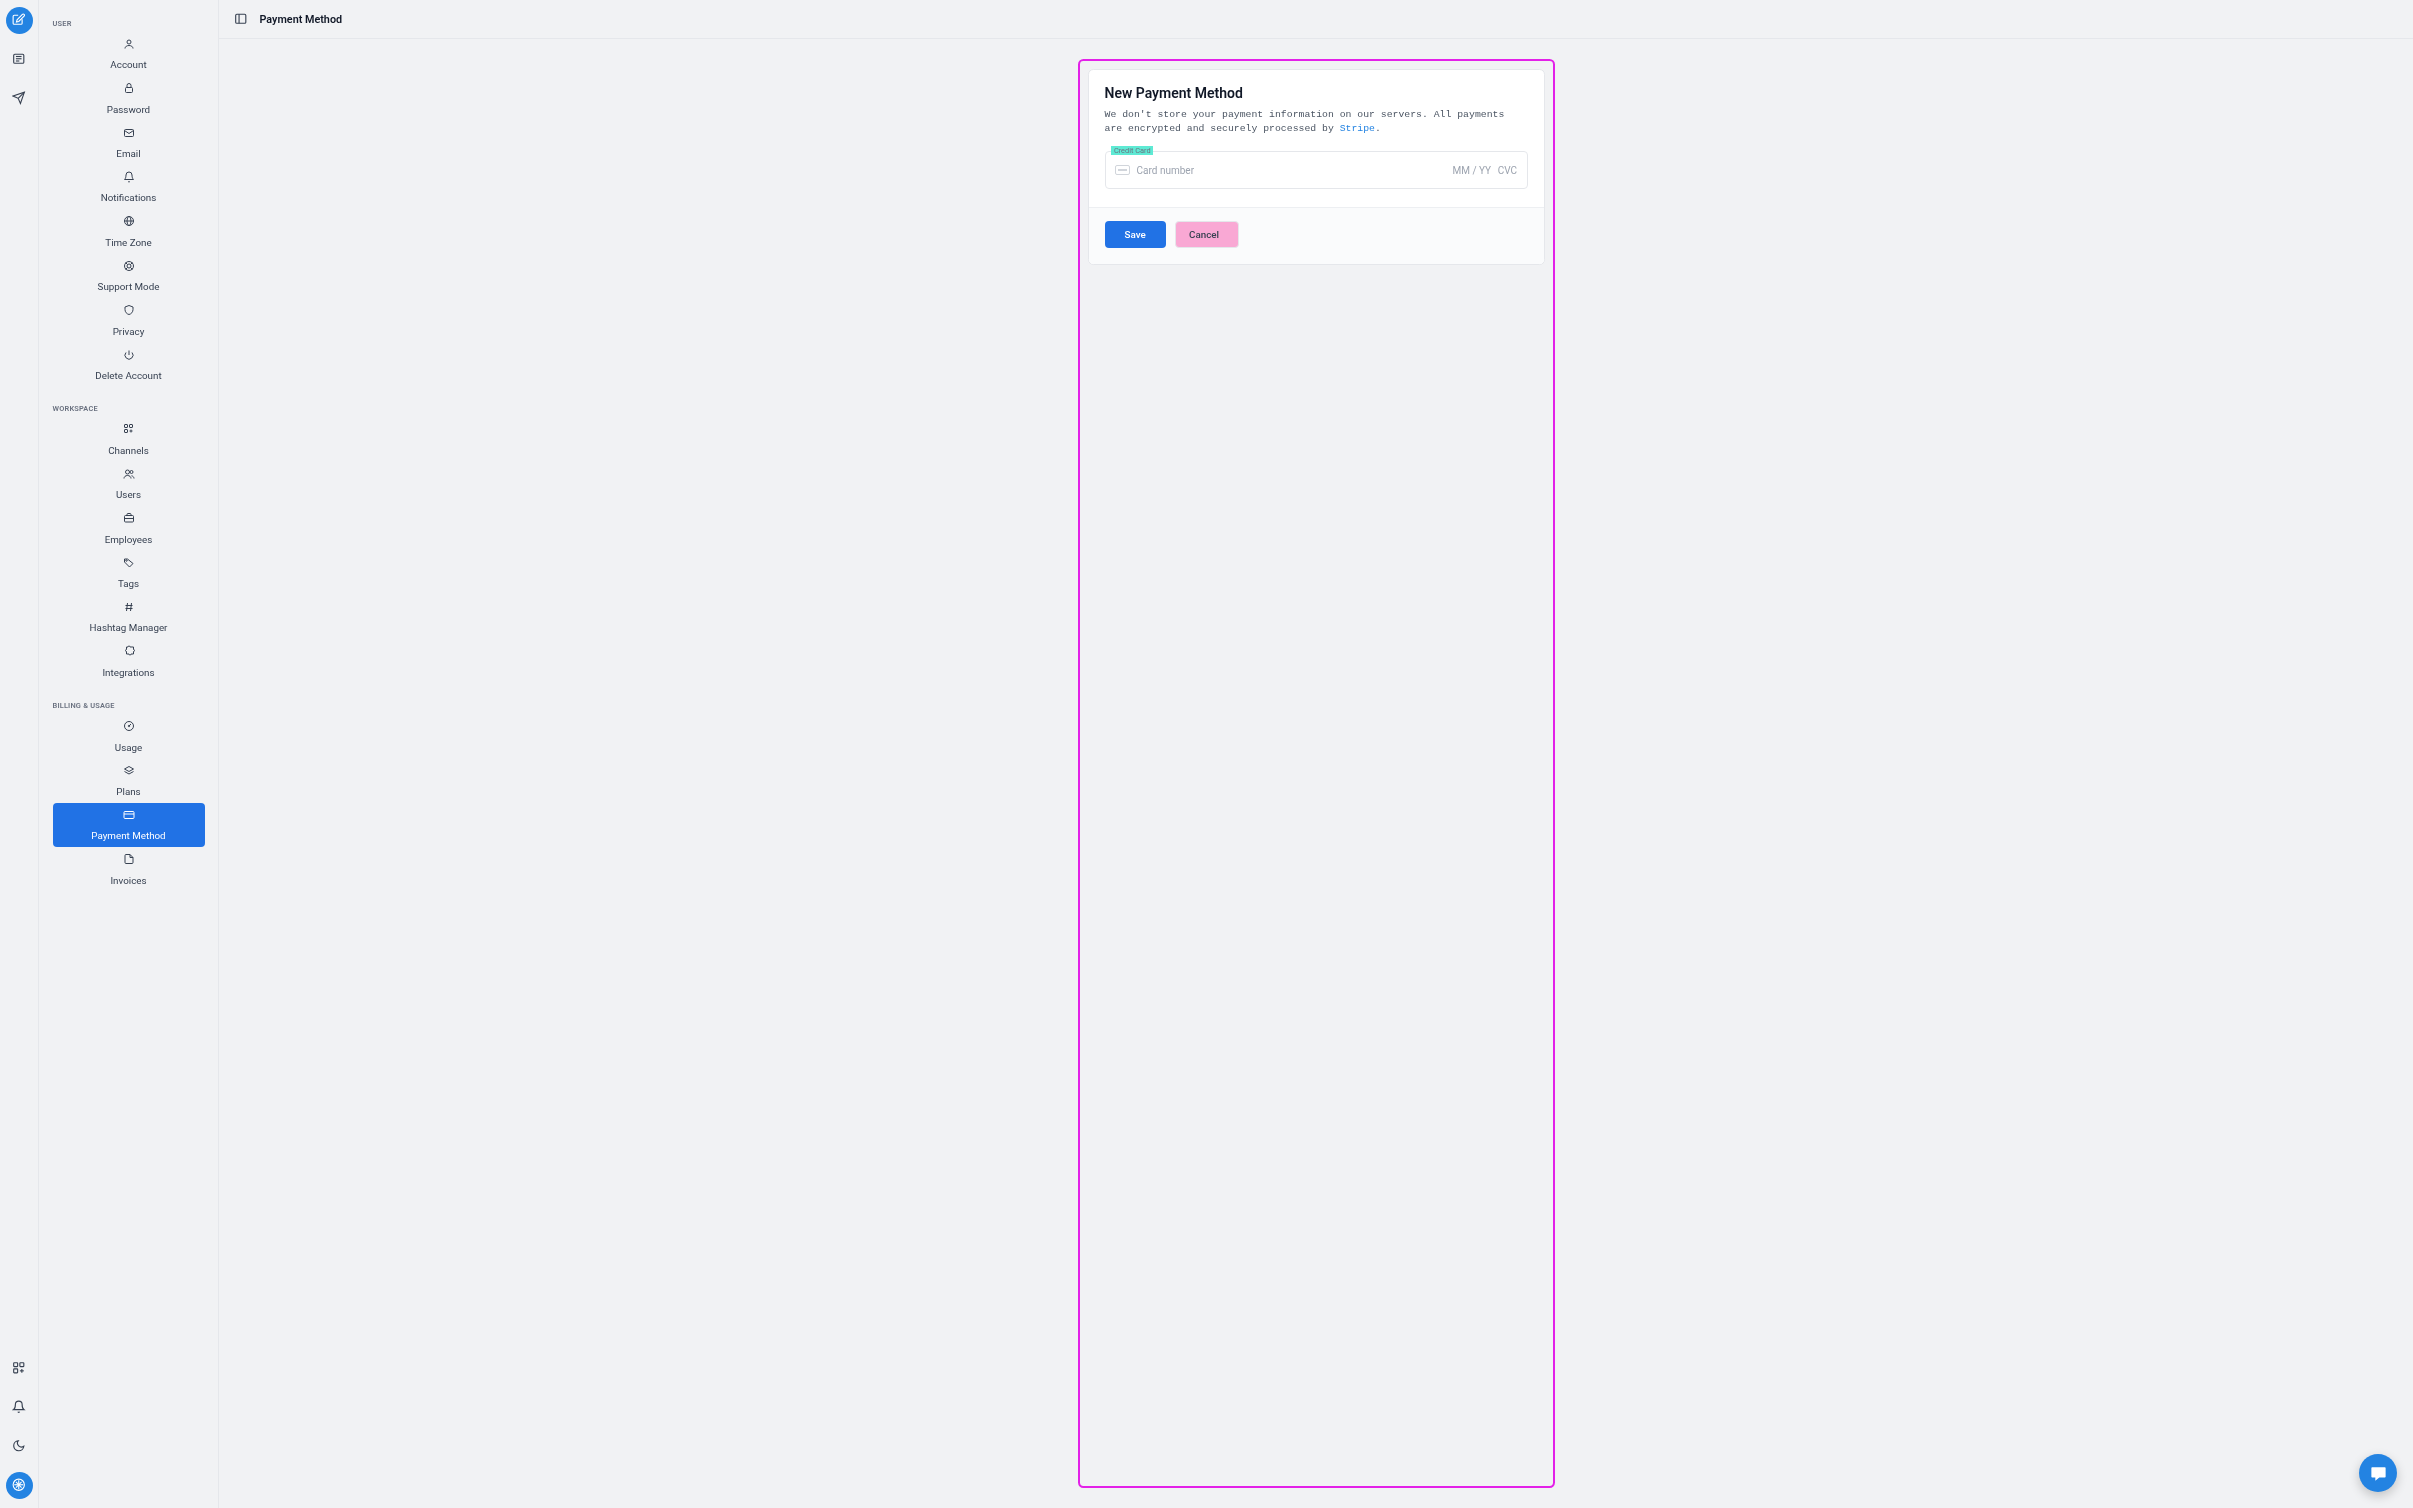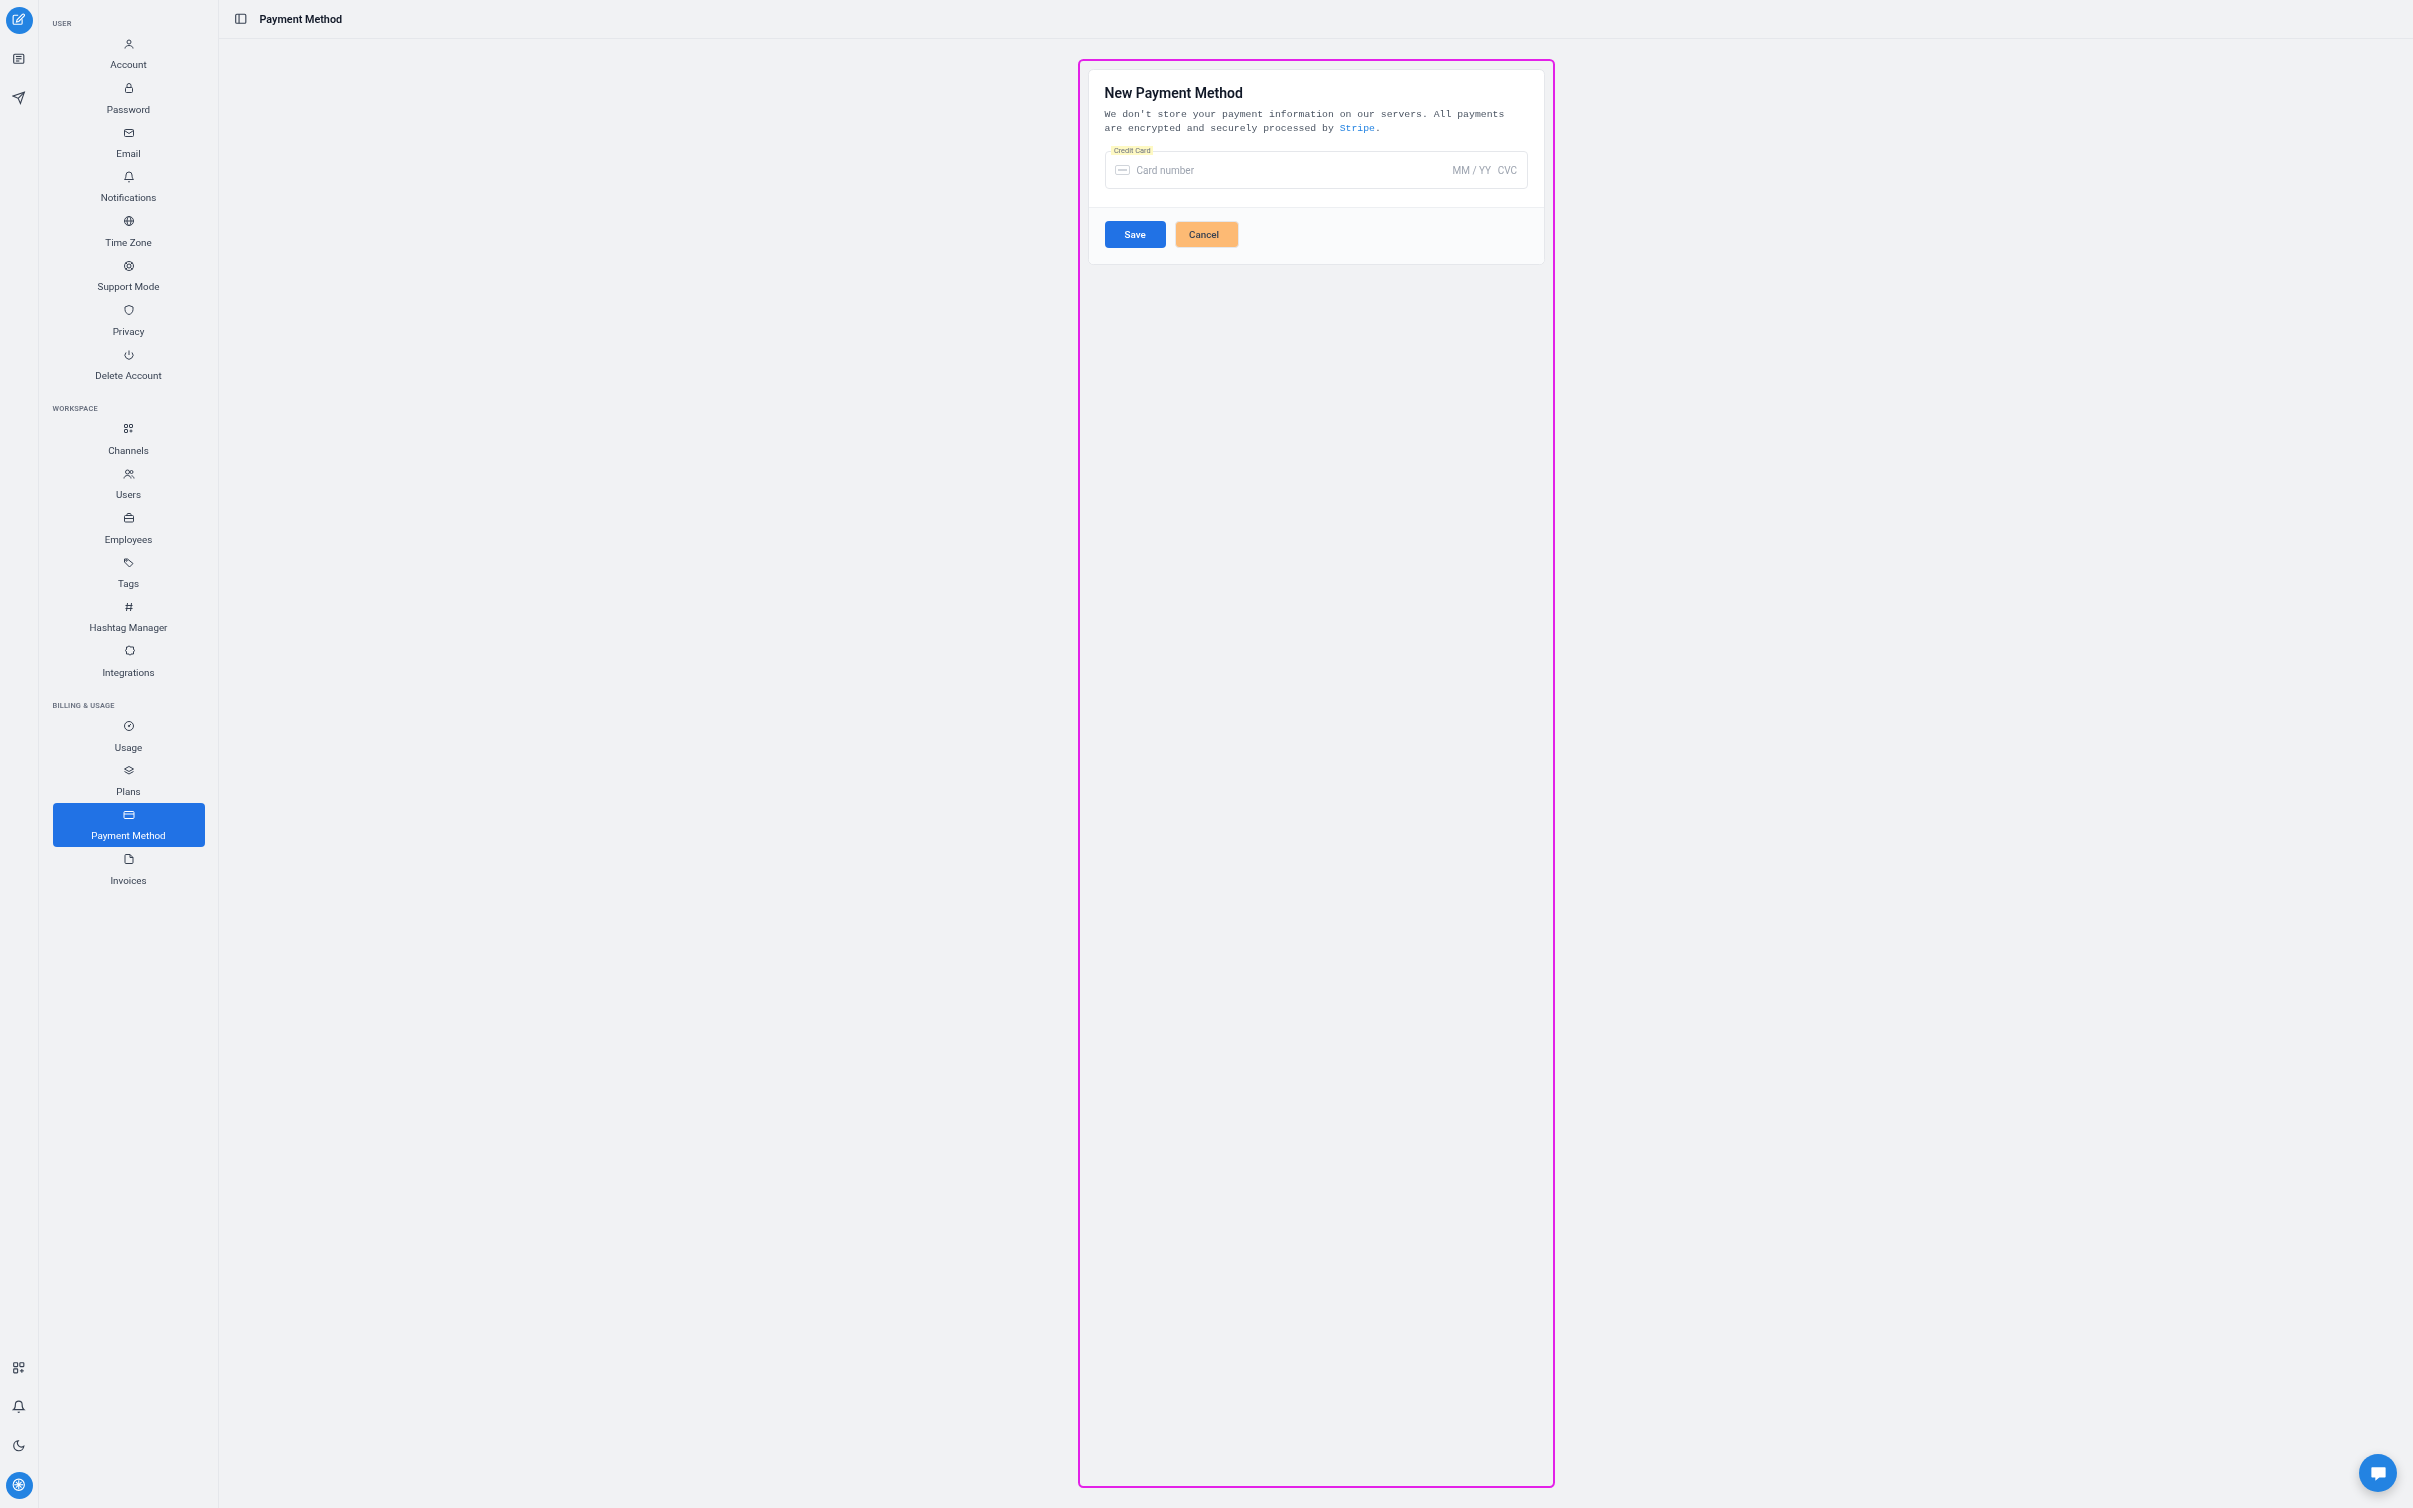--- a/index.html
+++ b/index.html
@@ -82,21 +82,21 @@
     border-radius: 5.4px;
     overflow: hidden;
   }
   .card-body { padding: 15px 16px 17.5px 16px; }
   .card-title { font-size: 14px; font-weight: 600; color: #111827; margin-bottom: 6.7px; }
   .card-desc { font-size: 9.8px; color: #4b5563; line-height: 1.45; font-family: Liberation Mono, monospace; }
   .card-desc a { color: #2383e2; text-decoration: none; }
   .field-wrap { margin-top: 15px; position: relative; }
   .field-label {
     position: absolute; top: -4.7px; left: 6.7px;
-    background: #fef9c3; padding: 0 2.7px;
+    background: #5eead4; padding: 0 2.7px;
     font-size: 7.4px; color: #6b7280;
   }
   .cc-field {
     border: 0.7px solid #e5e7eb;
     border-radius: 4px;
     height: 38px;
     display: flex; align-items: center;
     padding: 0 9.4px;
     gap: 6.7px;
     color: #9ca3af;
@@ -112,21 +112,21 @@
     padding: 13.5px 16px 16px 16px;
     display: flex; gap: 9.4px;
   }
   .btn {
     height: 27px; padding: 0 19px; border-radius: 4px;
     font-size: 9.8px; font-weight: 500;
     display: inline-flex; align-items: center; justify-content: center;
     cursor: pointer; border: 0.7px solid transparent;
   }
   .btn-primary { background: #2172e5; color: #fff; }
-  .btn-secondary { background: #fdba74; color: #374151; border-color: #e5e7eb; padding-left: 13px; }
+  .btn-secondary { background: #f9a8d4; color: #374151; border-color: #e5e7eb; padding-left: 13px; }
   
   .chat-fab {
     position: fixed; right: 16px; bottom: 16px;
     width: 38px; height: 38px; border-radius: 50%;
     background: #2383e2; color: #fff;
     display: flex; align-items: center; justify-content: center;
     box-shadow: 0 4px 10.8px rgba(0,0,0,.2);
     cursor: pointer;
   }
   .chat-fab svg { width: 19px; height: 19px; fill: #fff; }

